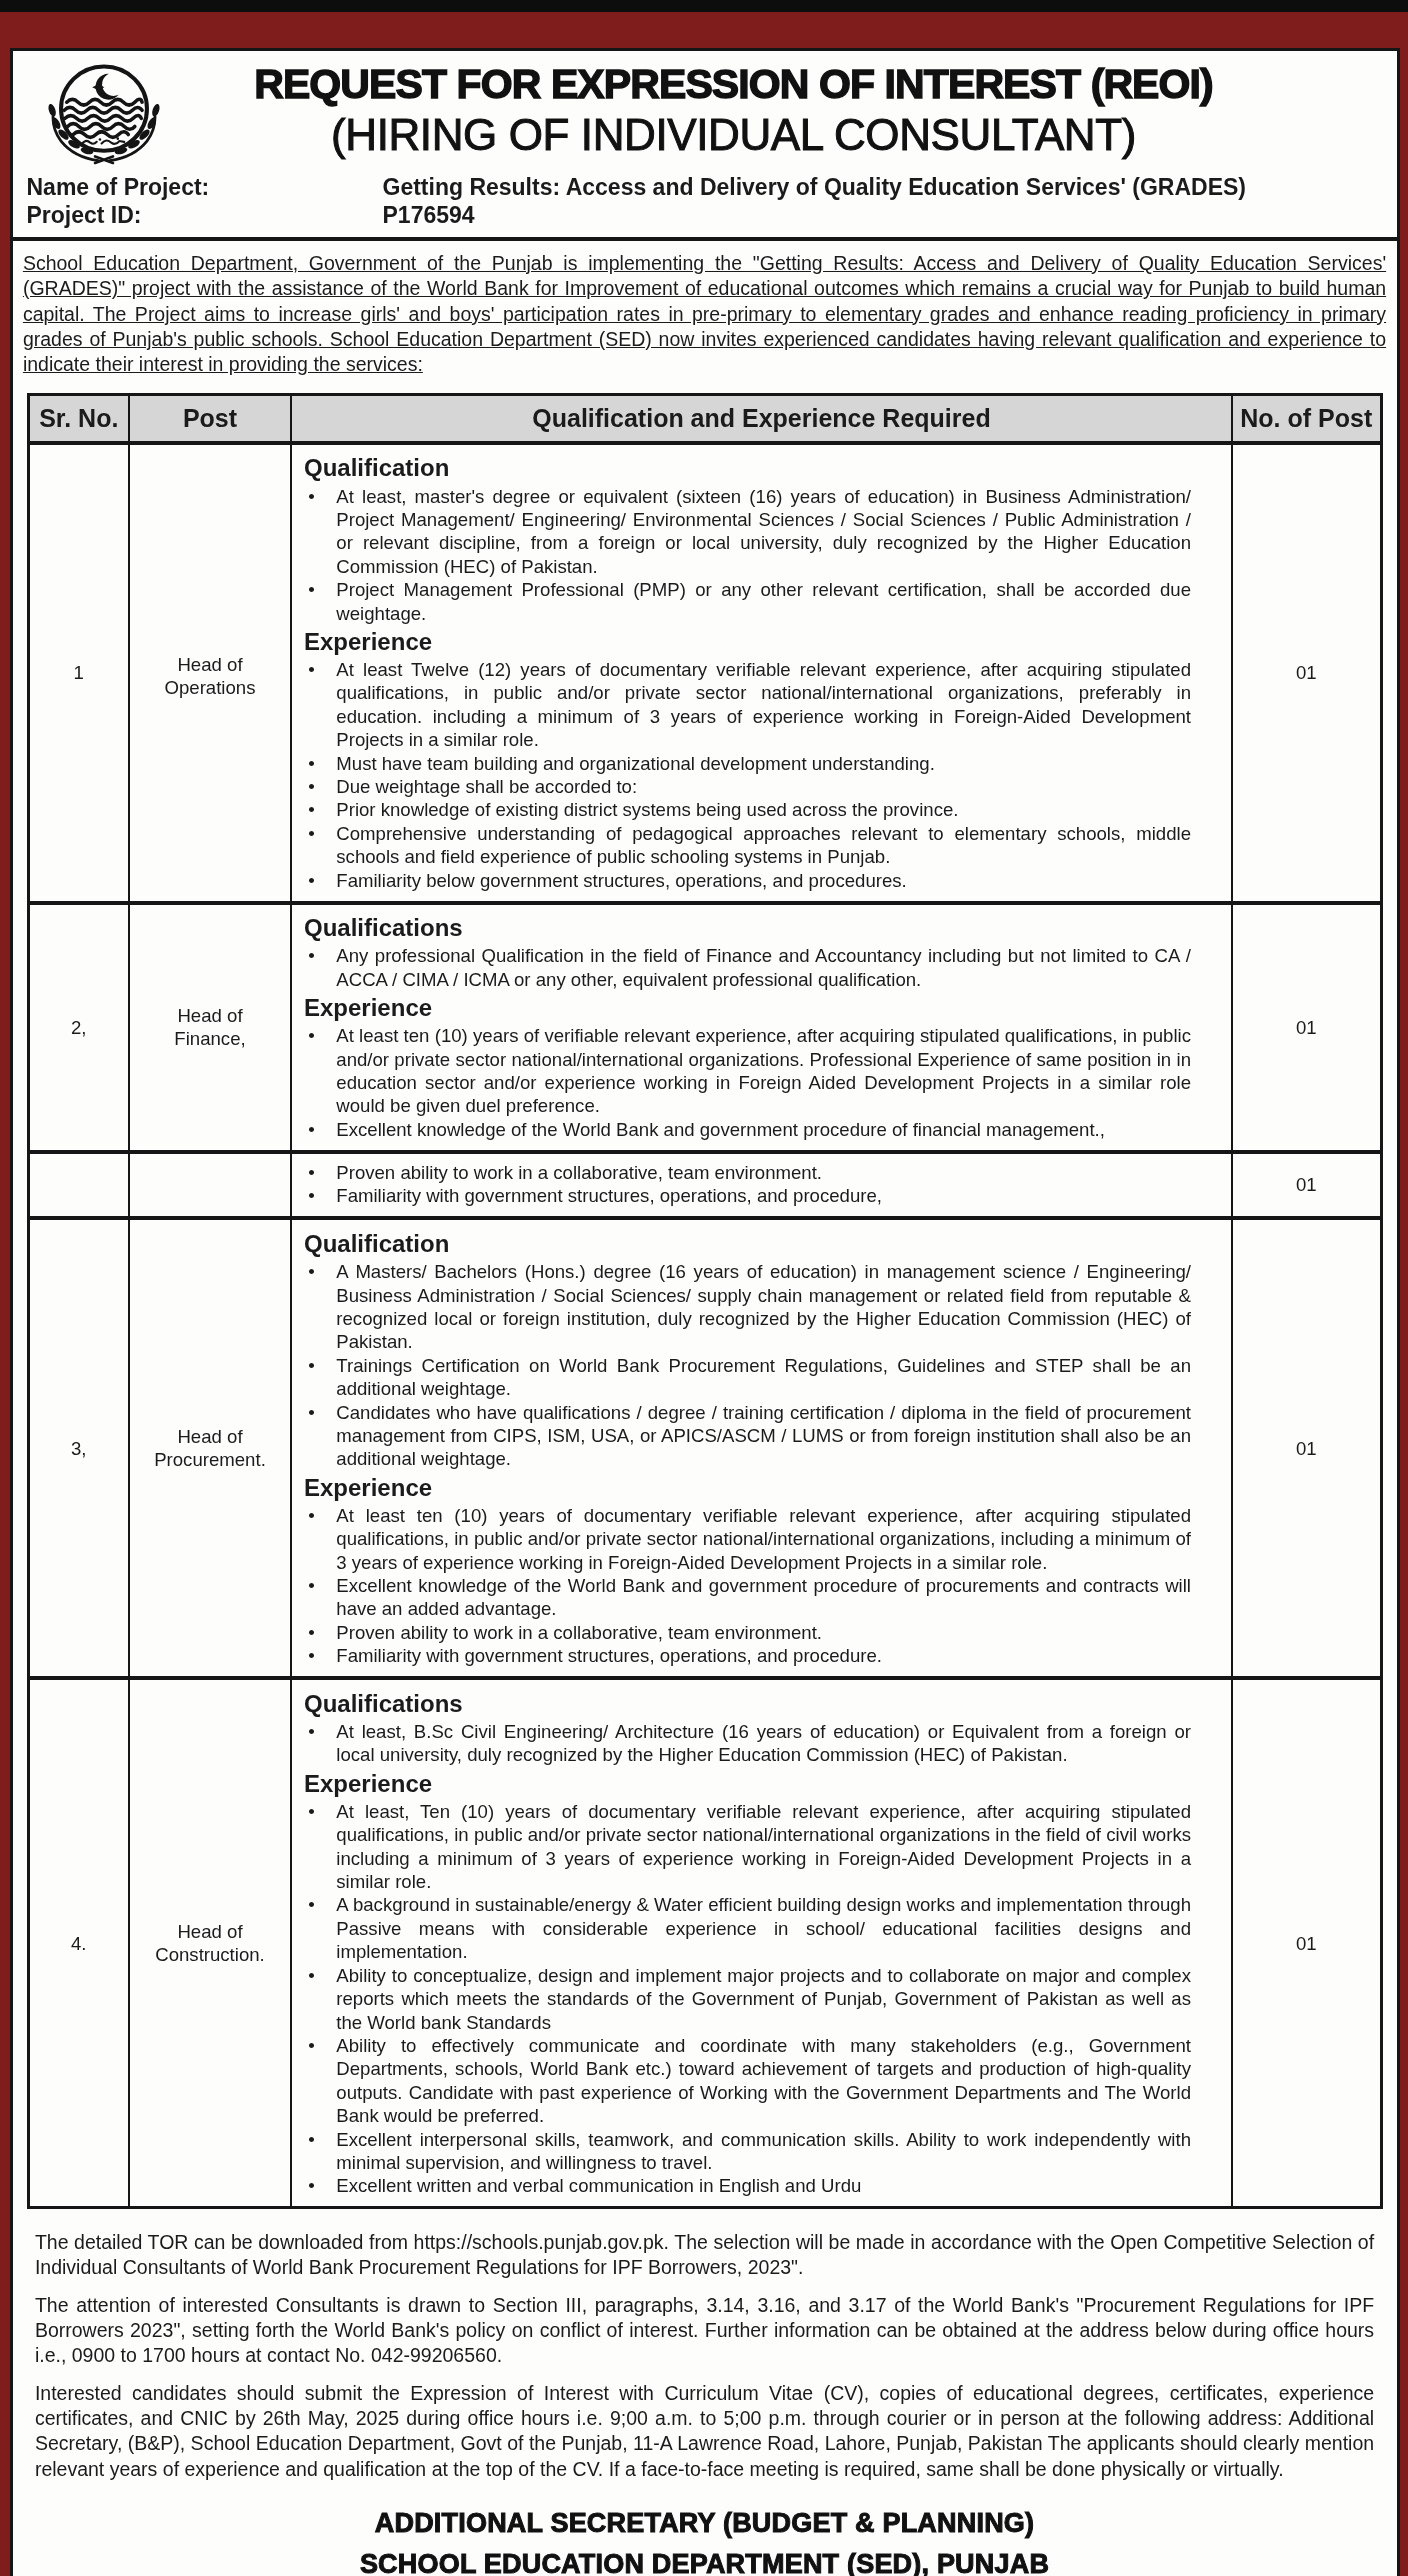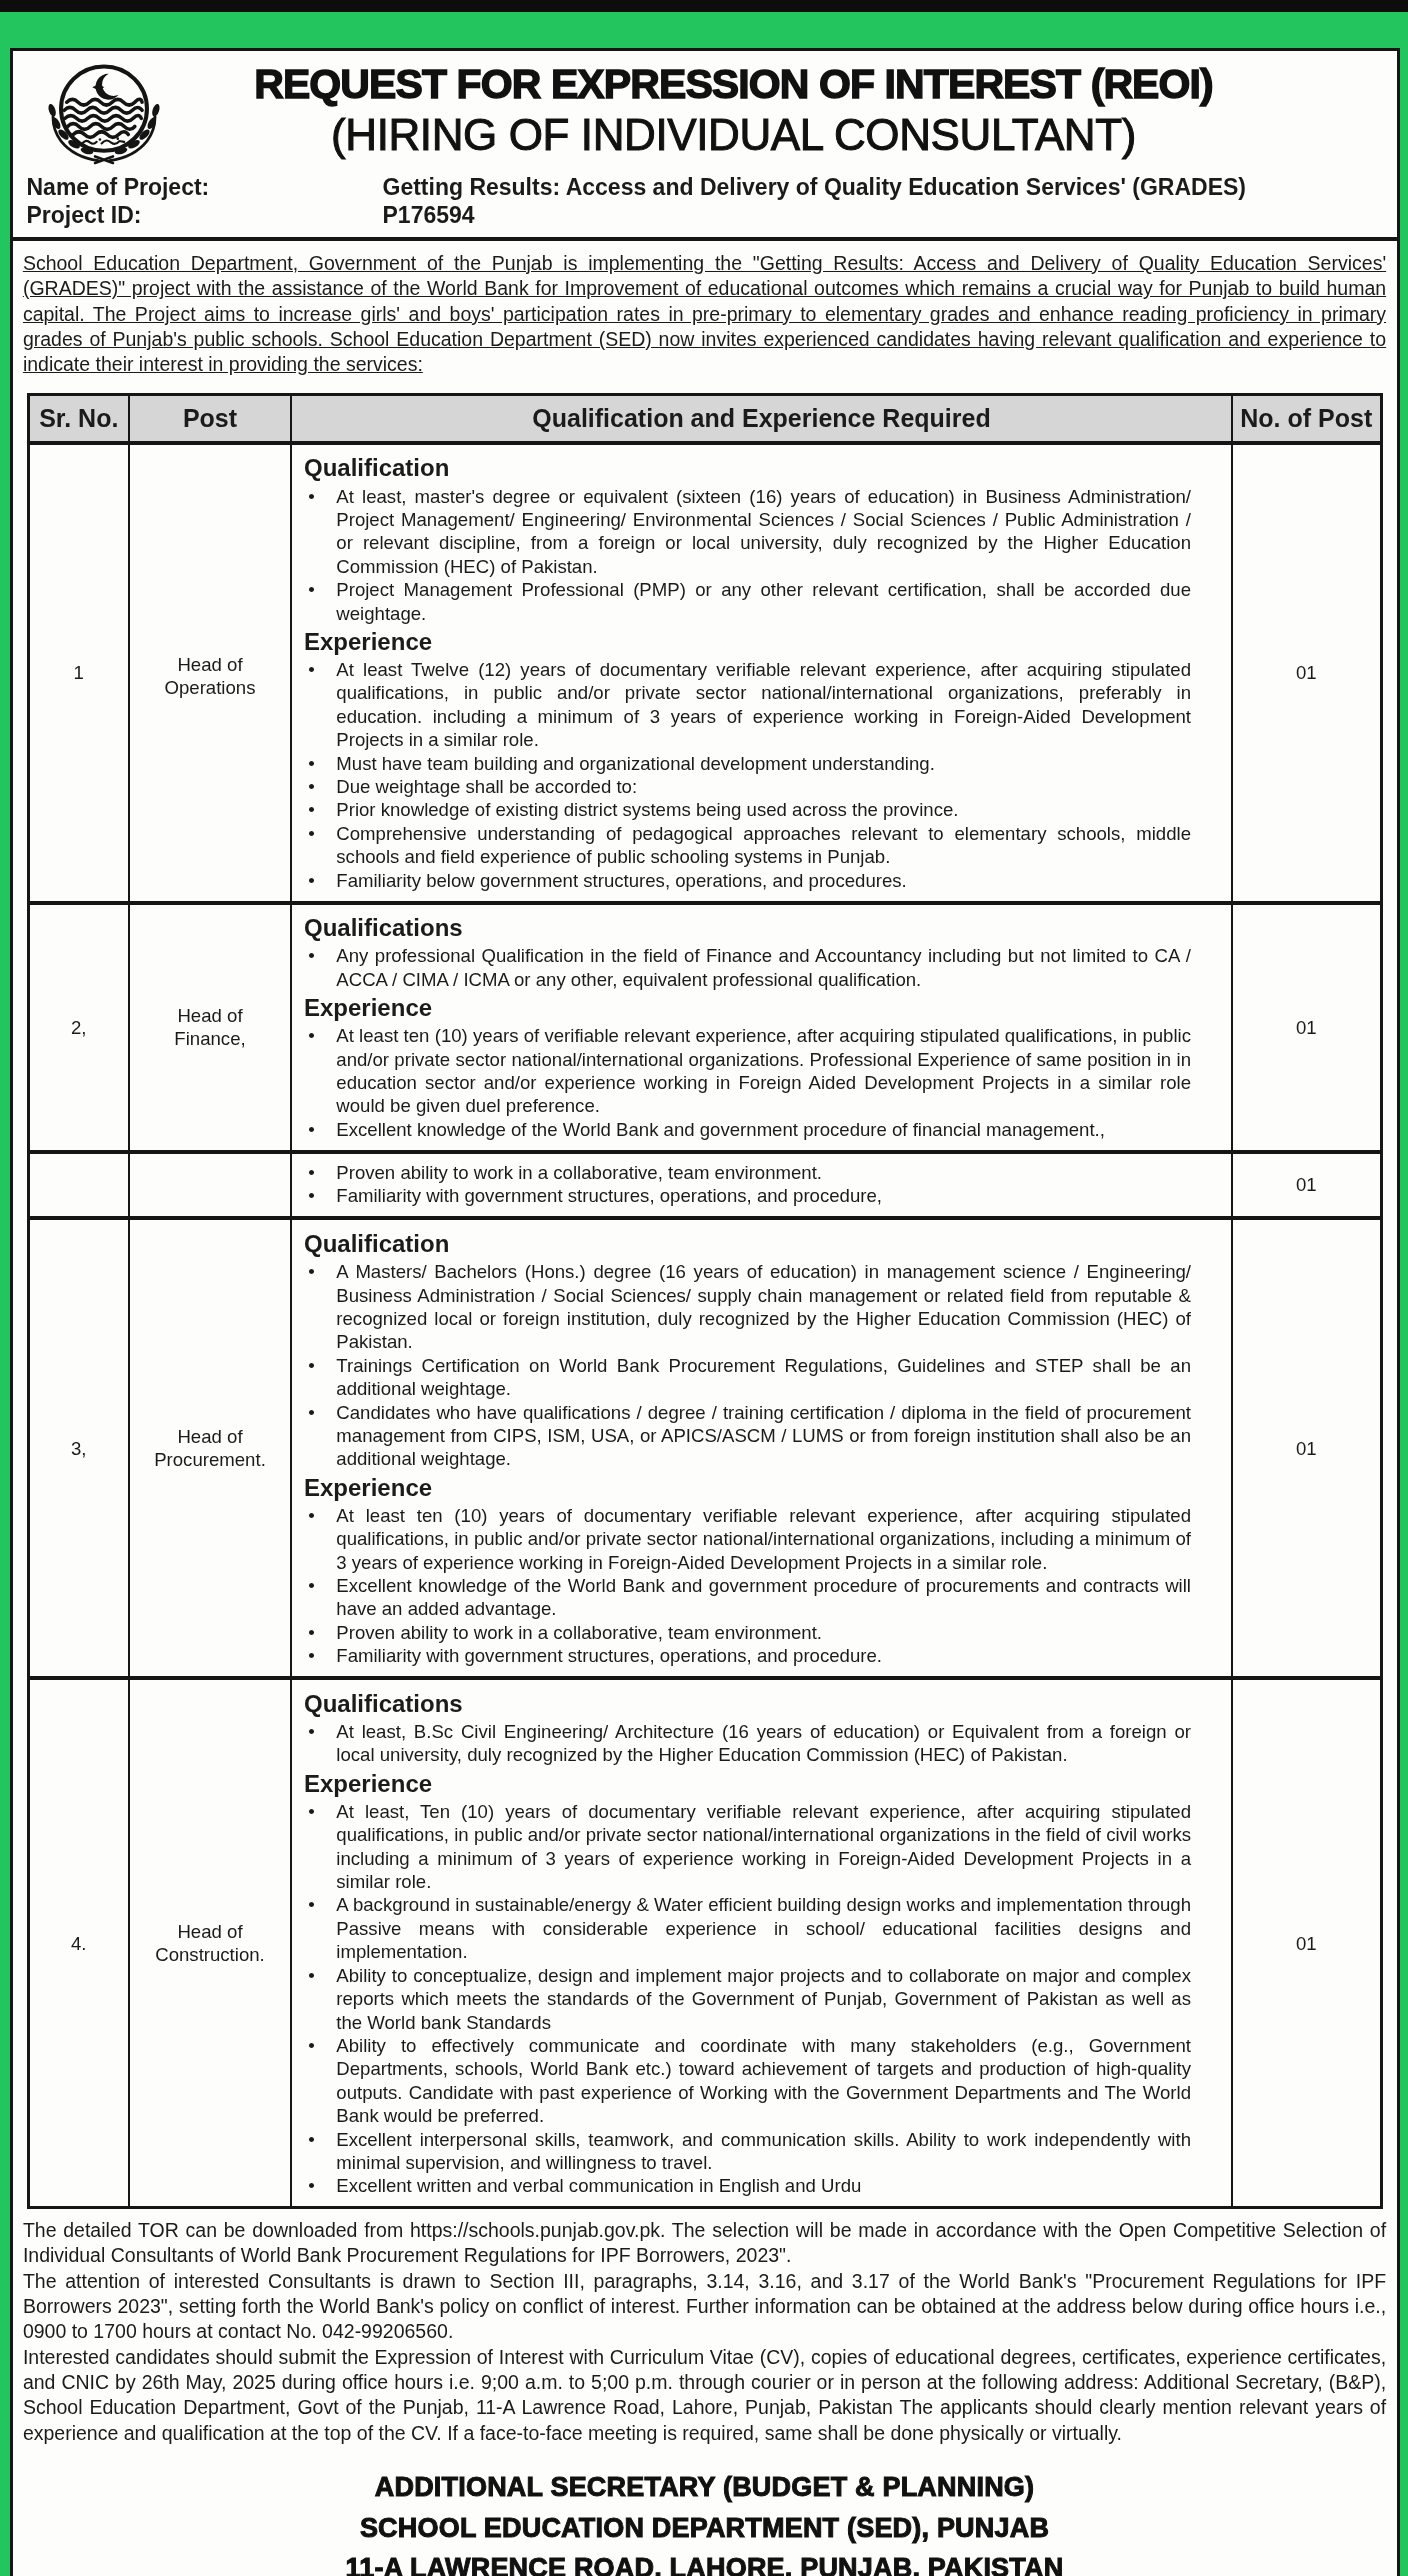--- a/index.html
+++ b/index.html
@@ -1,18 +1,18 @@
 <!DOCTYPE html>
 <html style="font-size:14px"><head>
 <meta charset="utf-8">
 <style>
   html,body{margin:0;padding:0;background:#ffffff;}
   .page{
     width:1409px;height:2576px;overflow:hidden;position:relative;
-    background:#22c55e;color:#1b1b1b;
+    background:#7f1d1d;color:#1b1b1b;
     font-family:"Liberation Sans", sans-serif;
     box-sizing:border-box;
   }
   .rule-bar{height:12px;background:#0d0d0d;width:100%;}
   .doc-box{
     margin:36px 9.5px 2.6px;border:3.5px solid #161616;
     min-height:2499px;position:relative;box-sizing:border-box;
     background:#fdfdfc;padding-bottom:48px;
   }
   
@@ -50,21 +50,21 @@
   td.sr-cell,td.posts-cell{text-align:center;font-size:20px;}
   td.post-cell{text-align:center;white-space:pre-line;font-size:20px;padding:7px 3.5px;}
   td.post-top{vertical-align:top;padding-top:14px;}
   td.qual-cell{padding:7px 40px 8.6px 12px;}
   .sec-heading{font-weight:bold;font-size:24px;margin:1.7px 0 0.9px;}
   .bullet{display:flex;}
   .dot{width:28px;flex:none;padding-left:4.3px;}
   .btext{flex:1;text-align:justify;}
   
   .footer-paras{padding:8.6px 10.4px 0 10.4px;font-size:19.5px;line-height:1.3;text-align:justify;}
-  .footer-paras p{margin:0;}
+  .footer-paras p{margin:12px;}
   .signature{text-align:center;margin-top:21px;}
   .sig-line{
     font-size:27px;font-weight:bold;line-height:1.5;
     -webkit-text-stroke:1px #111;color:#111;letter-spacing:0.2px;
   }
 </style>
 </head>
 <body>
 
 <div class="page">

